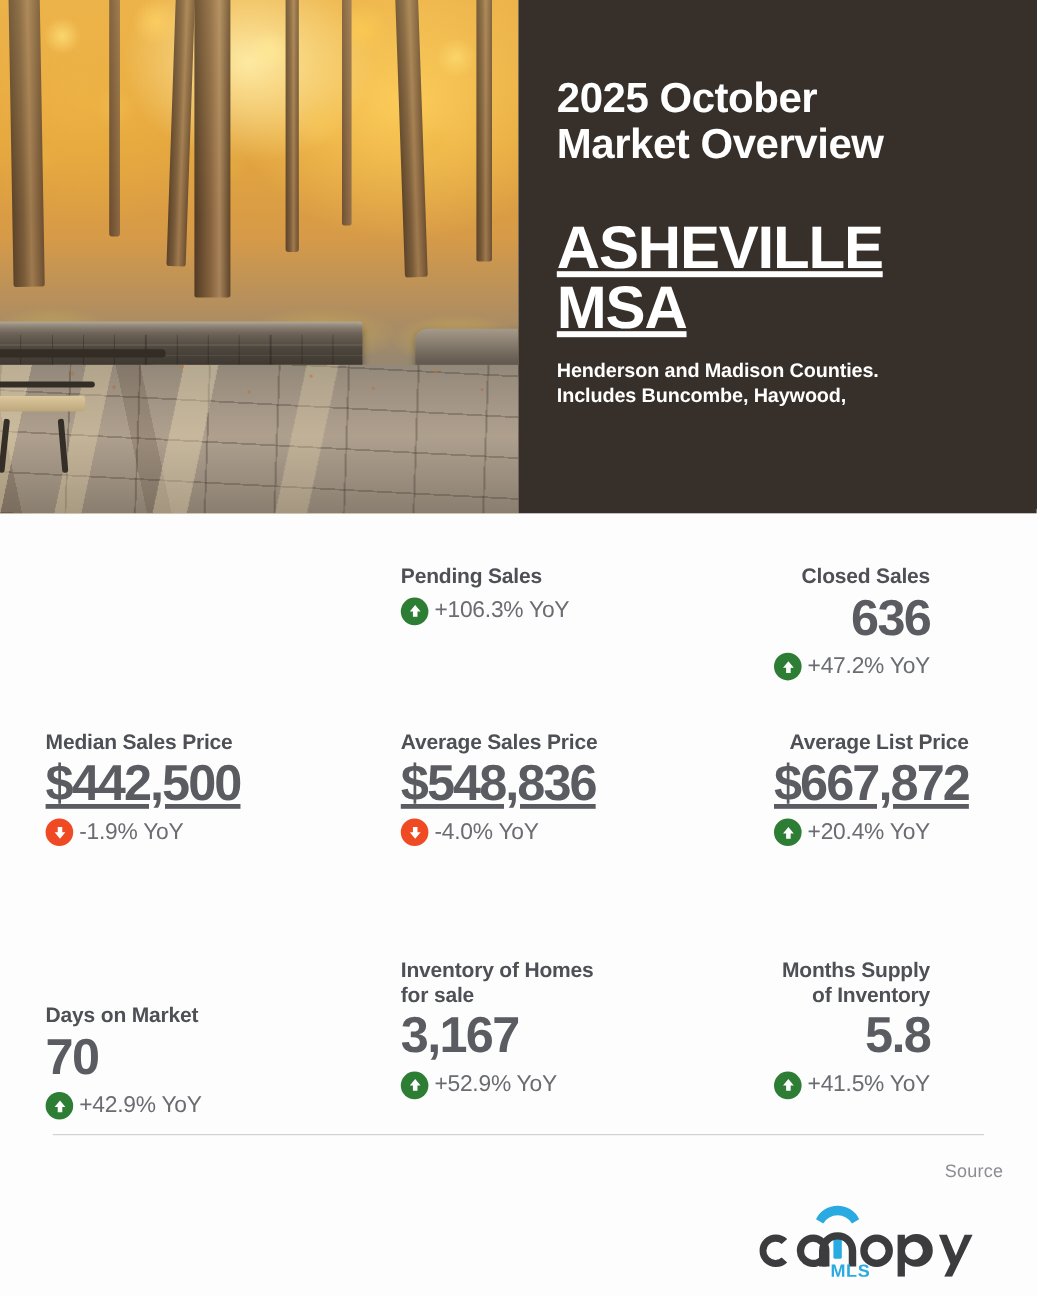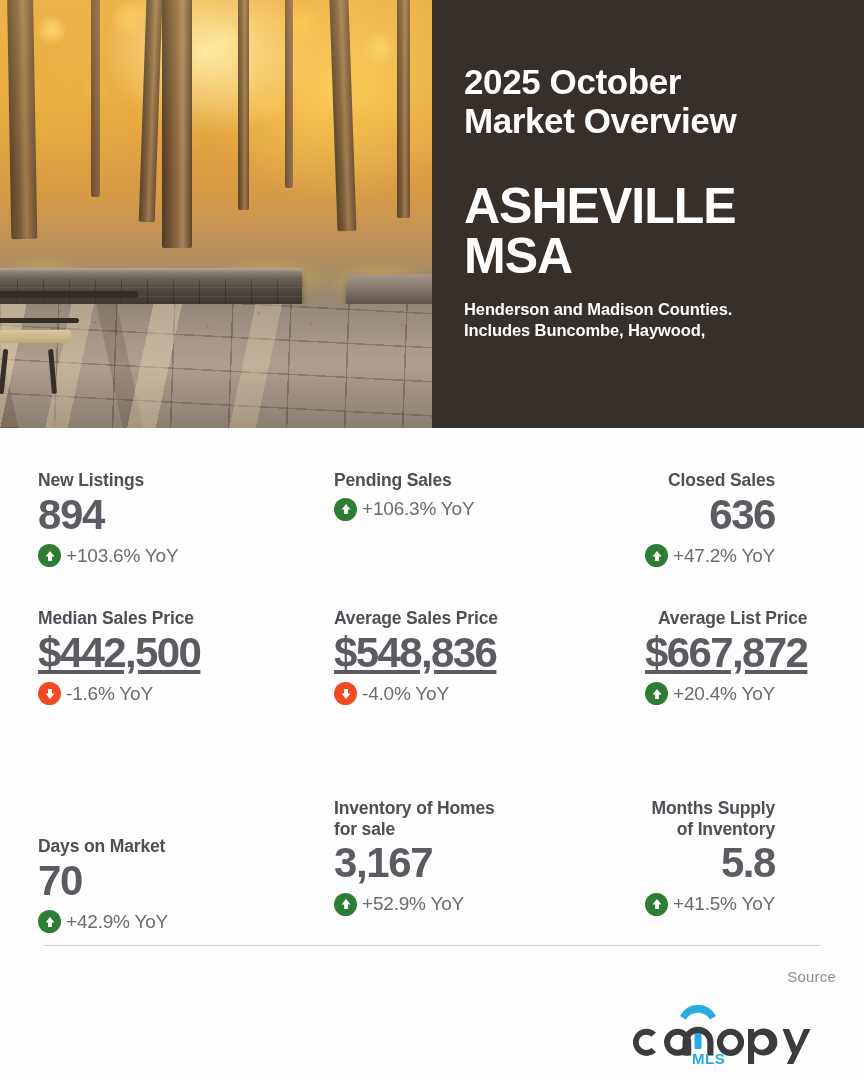--- a/index.html
+++ b/index.html
@@ -123,21 +123,21 @@
     position:absolute; left:432px; top:0; width:432px; height:428px;
     background:#372f29;
     padding:62px 0 0 32px;
   }
   .hero-title {
     color:#ffffff; font-weight:bold; font-size:35px; line-height:1.12;
     letter-spacing:-.4px;
   }
   .hero-city {
     color:#ffffff; font-weight:bold; font-size:50px; line-height:.99;
-    letter-spacing:-1px; margin-top:42px;
+    letter-spacing:-1px; margin-top:42px;text-decoration:underline;
   }
   .hero-sub {
     color:#ffffff; font-weight:bold; font-size:16.5px; line-height:1.28;
     margin-top:18px; letter-spacing:-.1px;
   }
 
   
   .stats { position:absolute; left:0; top:428px; width:864px; }
   .stat-row { position:relative; width:864px; }
   .stat-card { position:absolute; top:0; }
@@ -216,32 +216,20 @@
       <div class="hero-sub">
         <div>Henderson and Madison Counties.</div>
         <div>Includes Buncombe, Haywood,</div>
       </div>
     </div>
   </div>
 
   <div class="stats">
 
     <div class="stat-row" style="height:160px;">
-      <div class="stat-card col1" style="top:42px;">
-        <div class="stat-label">New Listings</div>
-        <div class="stat-value">894</div>
-        <div class="stat-delta">
-          <span class="arrow up">
-            <svg width="13" height="13" viewBox="0 0 13 13">
-                <path d="M6.5 1.6 L11 7 L8.4 7 L8.4 11.4 L4.6 11.4 L4.6 7 L2 7 Z" fill="#fff"></path>
-              </svg>
-          </span>
-          <span class="delta-text">+103.6% YoY</span>
-        </div>
-      </div>
       <div class="stat-card col2" style="top:42px;">
         <div class="stat-label">Pending Sales</div>
         <div class="stat-delta">
           <span class="arrow up">
             <svg width="13" height="13" viewBox="0 0 13 13">
                 <path d="M6.5 1.6 L11 7 L8.4 7 L8.4 11.4 L4.6 11.4 L4.6 7 L2 7 Z" fill="#fff"></path>
               </svg>
           </span>
           <span class="delta-text">+106.3% YoY</span>
         </div>
@@ -263,21 +251,21 @@
     <div class="stat-row" style="height:182px;">
       <div class="stat-card col1" style="top:20px;">
         <div class="stat-label">Median Sales Price</div>
         <div class="stat-value money">$442,500</div>
         <div class="stat-delta">
           <span class="arrow down">
             <svg width="13" height="13" viewBox="0 0 13 13">
                 <path d="M6.5 11.4 L2 6 L4.6 6 L4.6 1.6 L8.4 1.6 L8.4 6 L11 6 Z" fill="#fff"></path>
               </svg>
           </span>
-          <span class="delta-text">-1.6% YoY</span>
+          <span class="delta-text">-1.9% YoY</span>
         </div>
       </div>
       <div class="stat-card col2" style="top:20px;">
         <div class="stat-label">Average Sales Price</div>
         <div class="stat-value money">$548,836</div>
         <div class="stat-delta">
           <span class="arrow down">
             <svg width="13" height="13" viewBox="0 0 13 13">
                 <path d="M6.5 11.4 L2 6 L4.6 6 L4.6 1.6 L8.4 1.6 L8.4 6 L11 6 Z" fill="#fff"></path>
               </svg>

